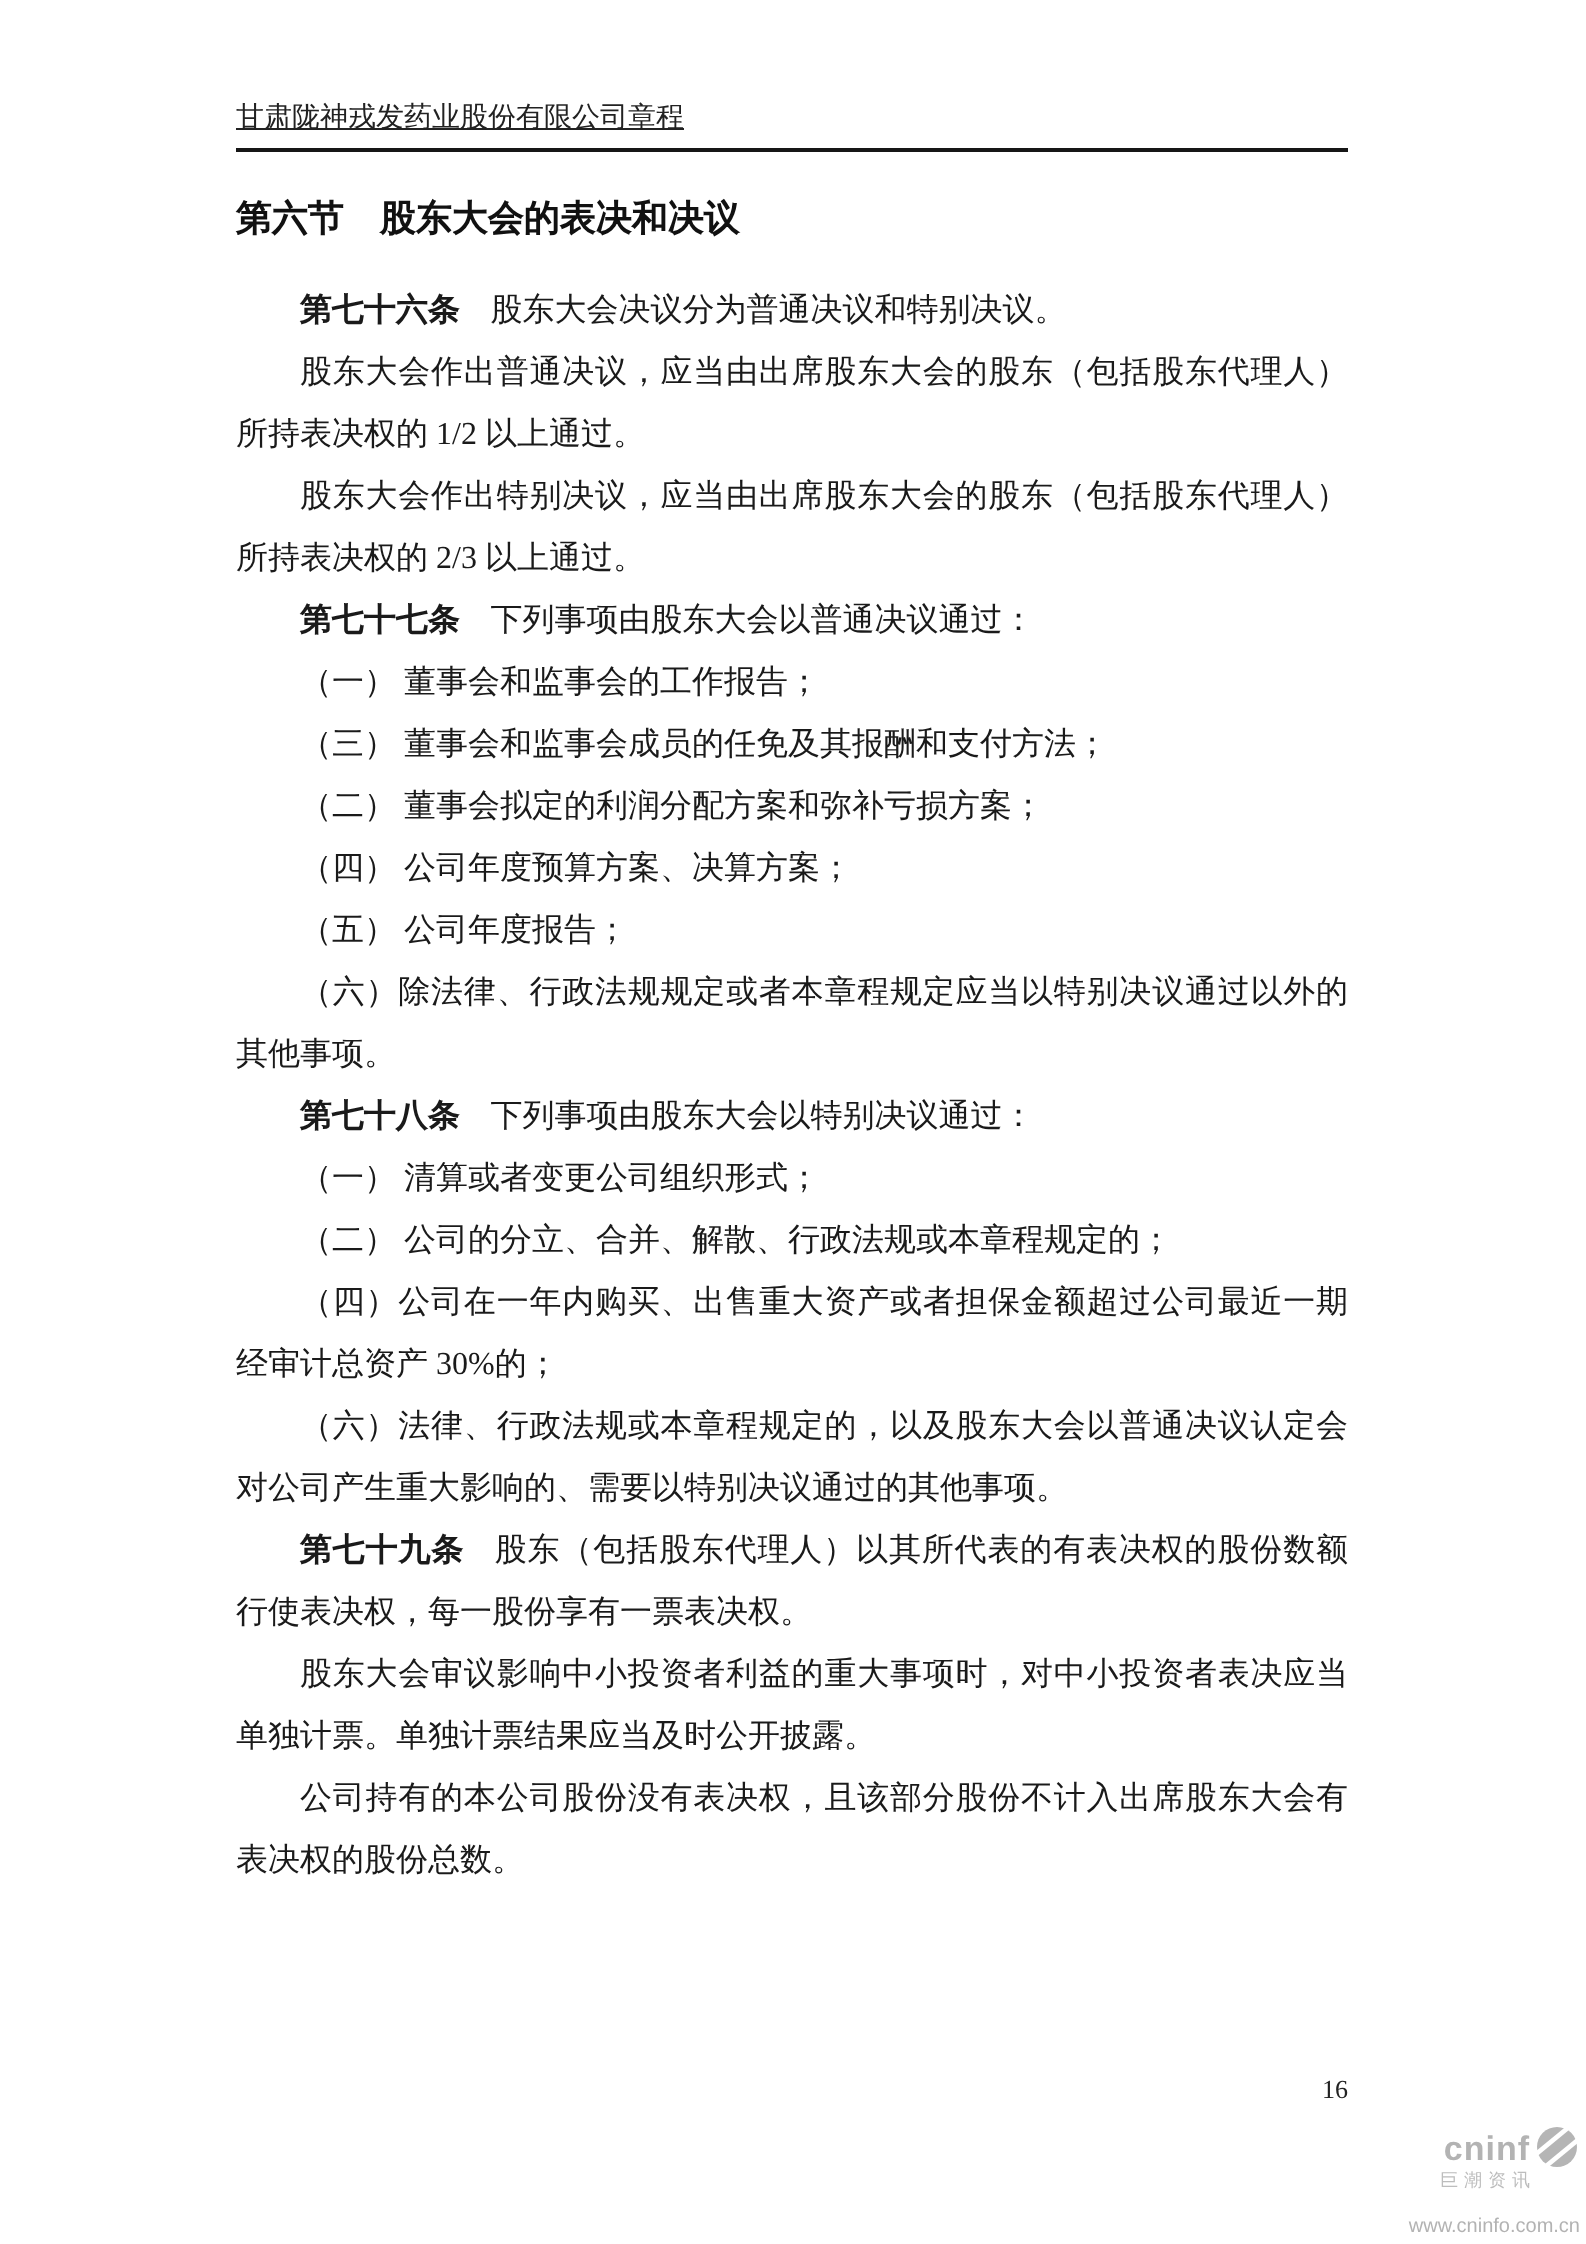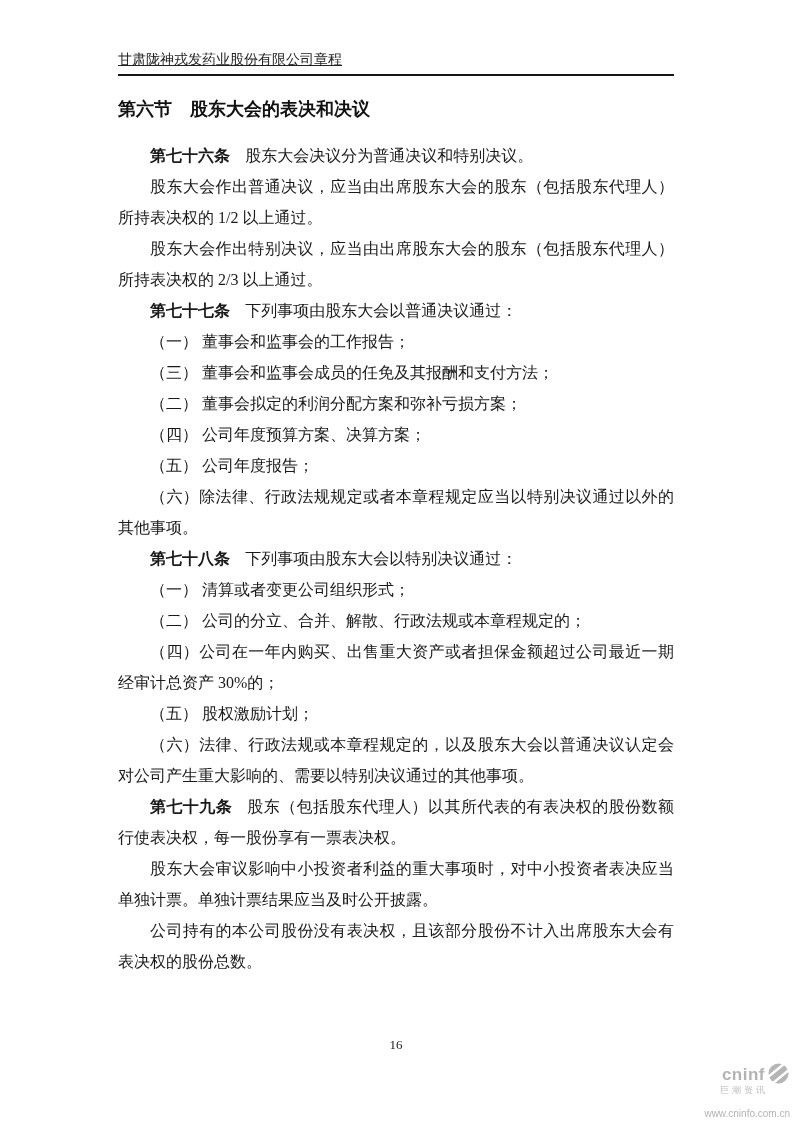--- a/index.html
+++ b/index.html
@@ -52,21 +52,21 @@
   }
   .article-label {
     font-weight: bold;
     margin-right: 0.95em;
   }
   .page-number {
     position: absolute;
     left: 118px;
     top: 1037px;
     width: 556px;
-    text-align: center;
+    text-align: right;
     font-size: 13px;
     color: #222;
   }
   .cninfo-logo {
     position: absolute;
     right: 3px;
     top: 1062px;
     display: flex;
     flex-direction: column;
     align-items: flex-end;
@@ -125,21 +125,20 @@
     <p class="para"><span>（一） 董事会和监事会的工作报告；</span></p>
     <p class="para"><span>（三） 董事会和监事会成员的任免及其报酬和支付方法；</span></p>
     <p class="para"><span>（二） 董事会拟定的利润分配方案和弥补亏损方案；</span></p>
     <p class="para"><span>（四） 公司年度预算方案、决算方案；</span></p>
     <p class="para"><span>（五） 公司年度报告；</span></p>
     <p class="para"><span>（六）除法律、行政法规规定或者本章程规定应当以特别决议通过以外的其他事项。</span></p>
     <p class="para"><span class="article-label">第七十八条</span><span>下列事项由股东大会以特别决议通过：</span></p>
     <p class="para"><span>（一） 清算或者变更公司组织形式；</span></p>
     <p class="para"><span>（二） 公司的分立、合并、解散、行政法规或本章程规定的；</span></p>
     <p class="para"><span>（四）公司在一年内购买、出售重大资产或者担保金额超过公司最近一期经审计总资产 30%的；</span></p>
-    <p class="para"><span>（五） 股权激励计划；</span></p>
     <p class="para"><span>（六）法律、行政法规或本章程规定的，以及股东大会以普通决议认定会对公司产生重大影响的、需要以特别决议通过的其他事项。</span></p>
     <p class="para"><span class="article-label">第七十九条</span><span>股东（包括股东代理人）以其所代表的有表决权的股份数额行使表决权，每一股份享有一票表决权。</span></p>
     <p class="para"><span>股东大会审议影响中小投资者利益的重大事项时，对中小投资者表决应当单独计票。单独计票结果应当及时公开披露。</span></p>
     <p class="para"><span>公司持有的本公司股份没有表决权，且该部分股份不计入出席股东大会有表决权的股份总数。</span></p>
   </div>
 
   <div class="page-number">16</div>
 
   <div class="cninfo-logo">
     <div class="logo-row">

